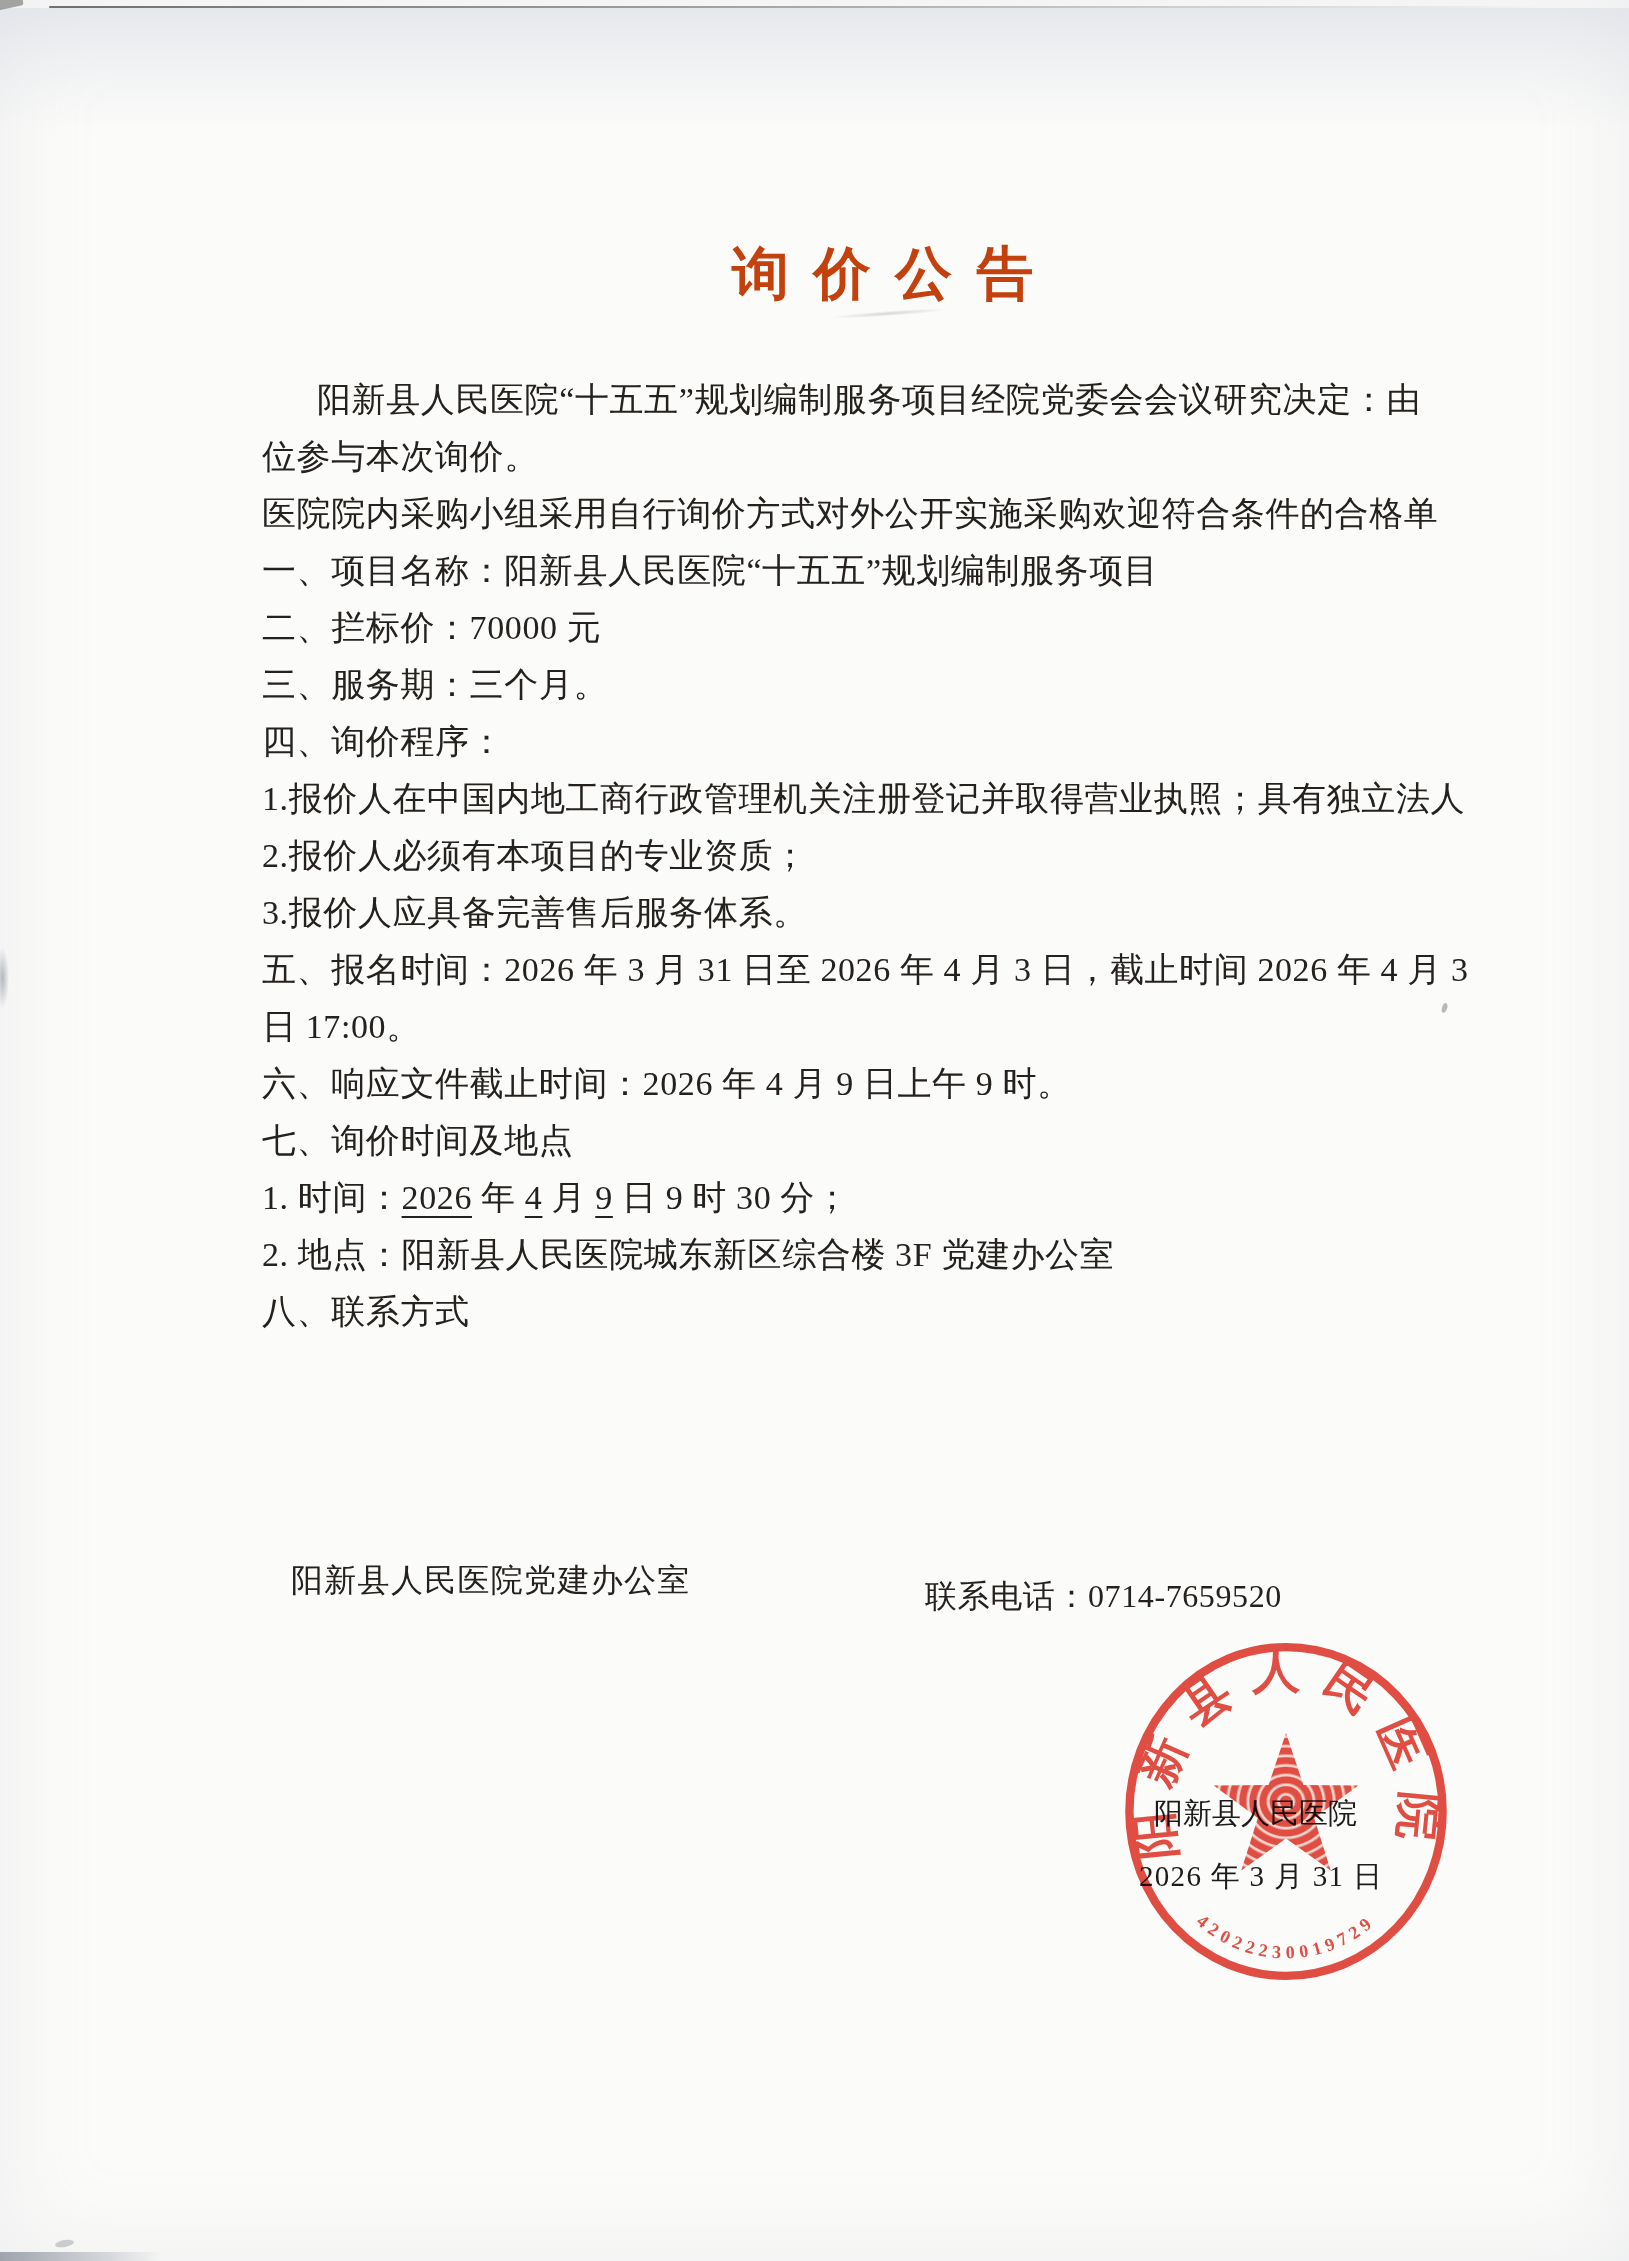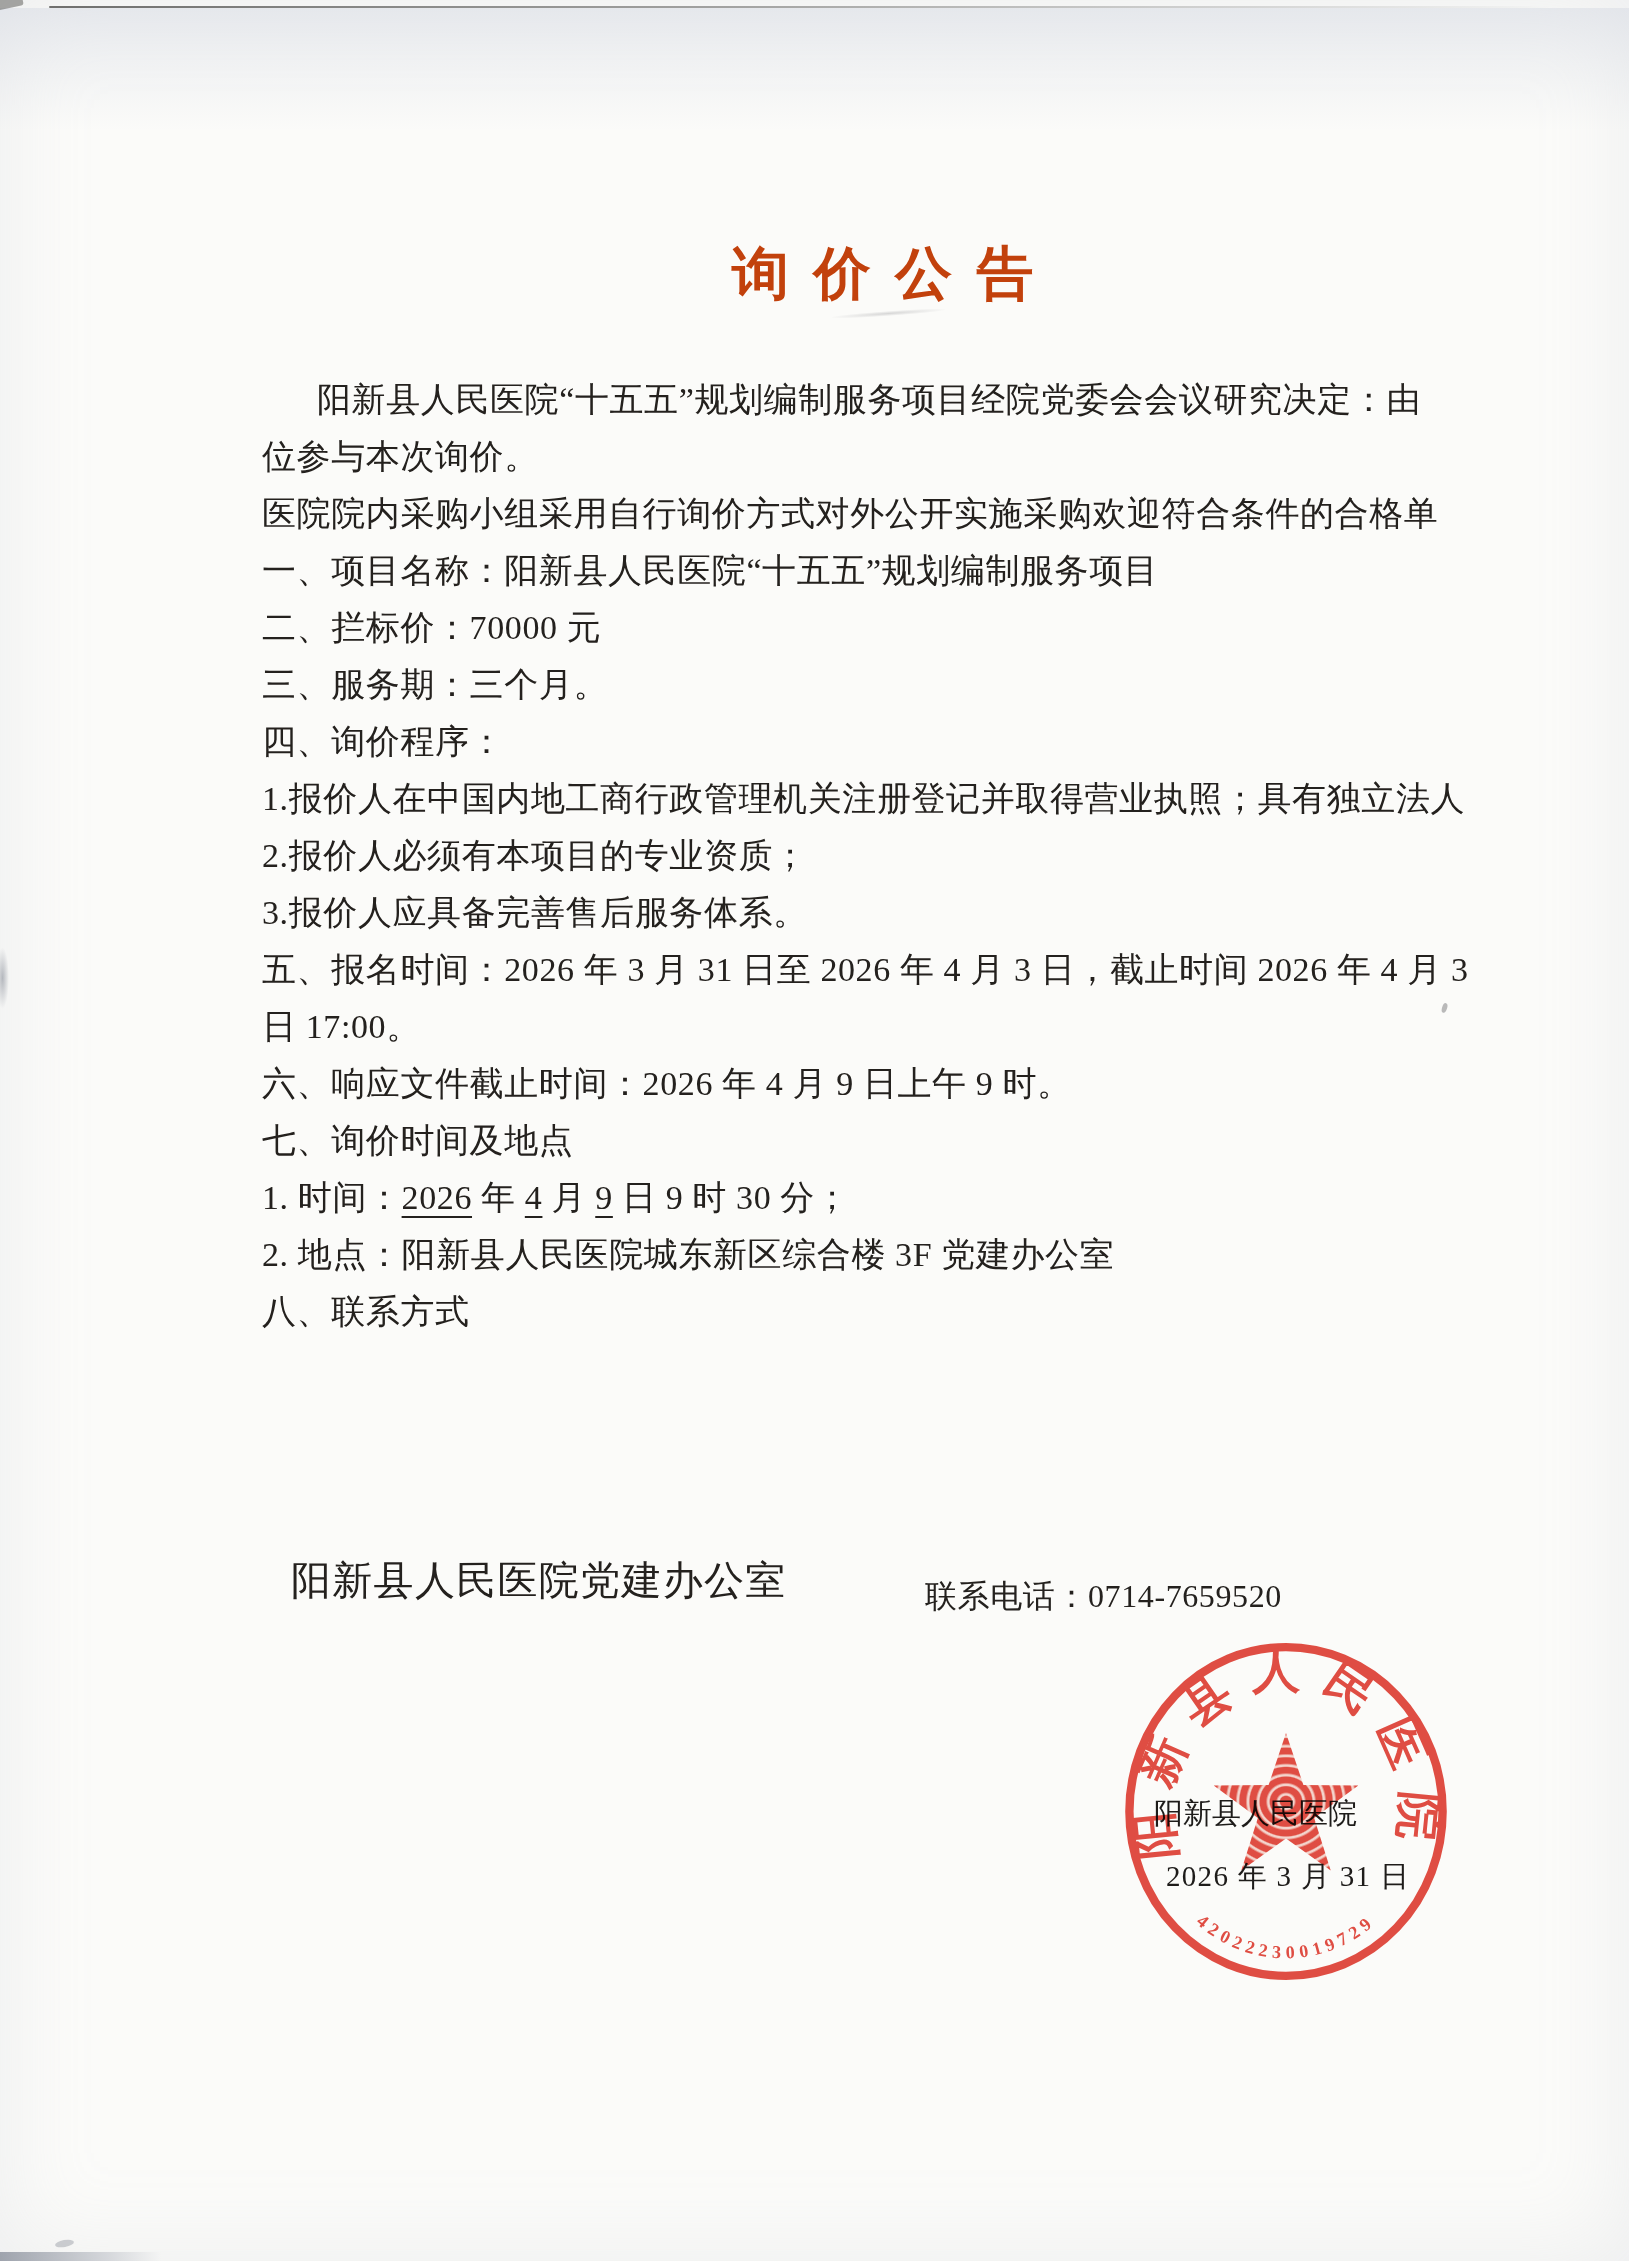--- a/index.html
+++ b/index.html
@@ -71,33 +71,33 @@
     font-size: 34px; letter-spacing: 0.6px;
     white-space: nowrap;
   }
   .doc-line .u {
     text-decoration: underline;
     text-decoration-thickness: 1.9px;
     text-underline-offset: 7px;
   }
   .footer-org {
     position: absolute; left: 291px; top: 1551px;
-    font-size: 40px; letter-spacing: 1.3px; line-height: 59px; white-space: nowrap;
+    font-size: 32px; letter-spacing: 1.3px; line-height: 59px; white-space: nowrap;
   }
   .footer-phone {
     position: absolute; left: 925px; top: 1567px;
     font-size: 32px; letter-spacing: 0.6px; line-height: 59px; white-space: nowrap;
   }
   .sign-org {
     position: absolute; left: 1154px; top: 1786px;
     font-size: 29px; line-height: 54px; white-space: nowrap; color: #1e1c1a;
   }
   .sign-date {
     position: absolute; left: 1139px; top: 1849px;
-    font-size: 29px; line-height: 54px; letter-spacing: 1.3px; white-space: nowrap; color: #1e1c1a; margin-left: 27px;
+    font-size: 29px; line-height: 54px; letter-spacing: 1.3px; white-space: nowrap; color: #1e1c1a;
   }
   .seal {
     position: absolute; left: 1112px; top: 1631px;
     width: 348px; height: 361px;
     mix-blend-mode: multiply;
     opacity: 0.96;
   }
   .seal text {
     font-family: "Liberation Serif", "DejaVu Serif", serif;
     font-weight: bold;

